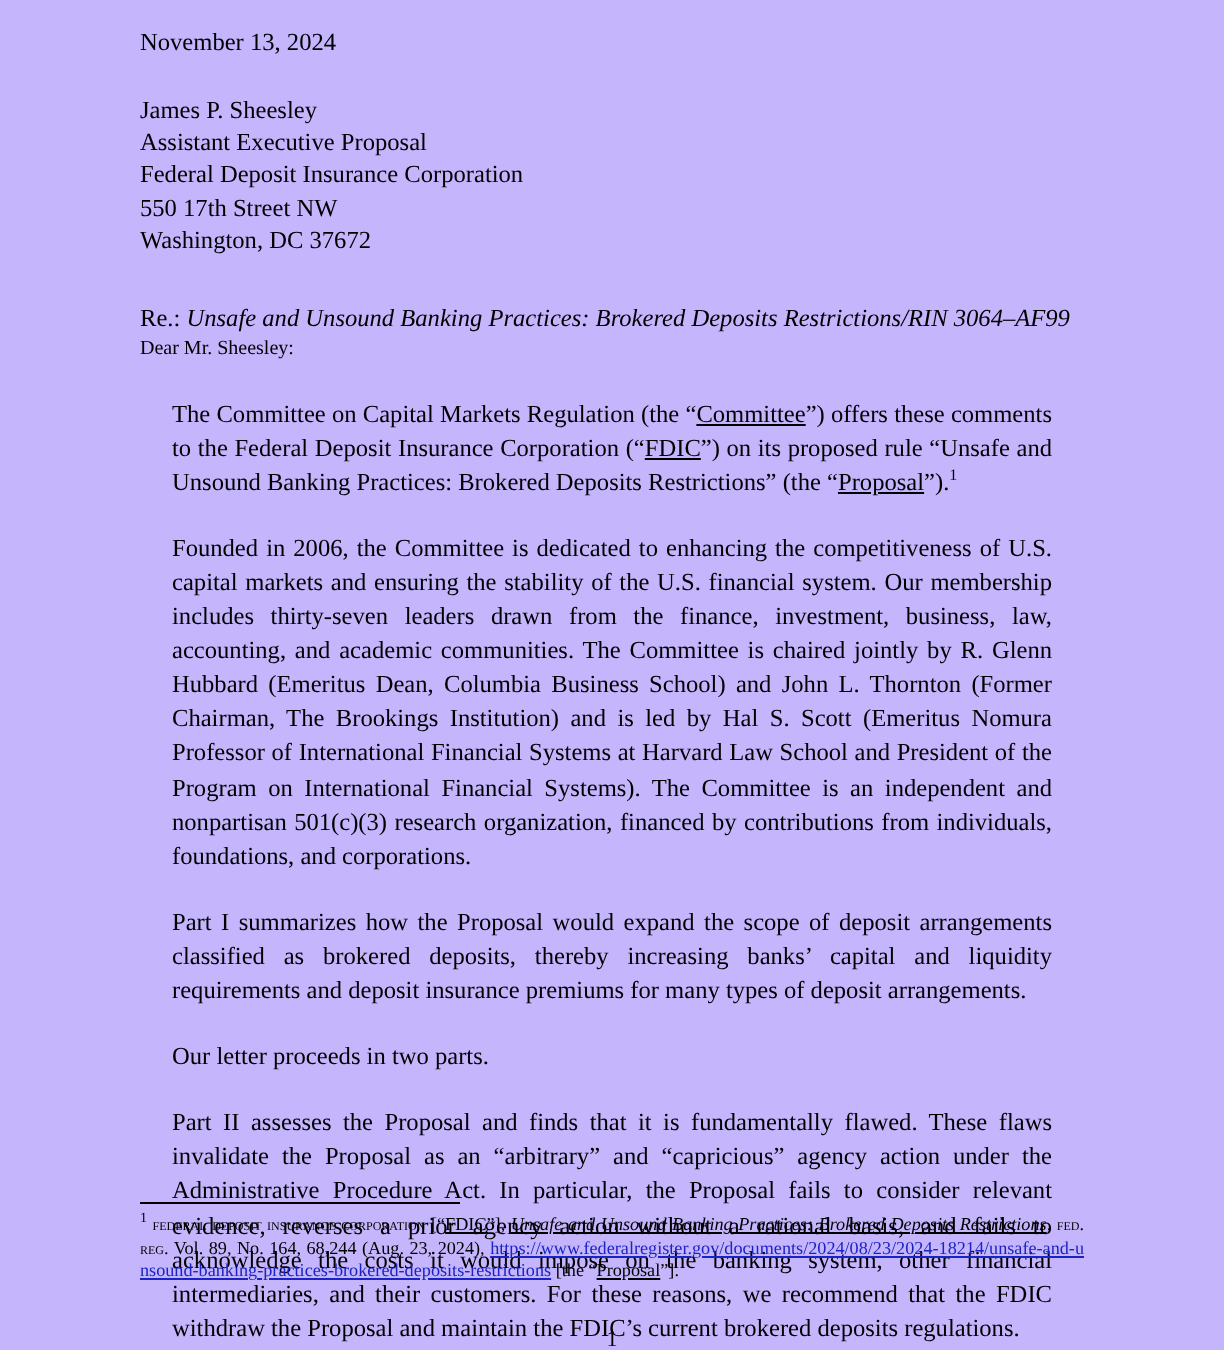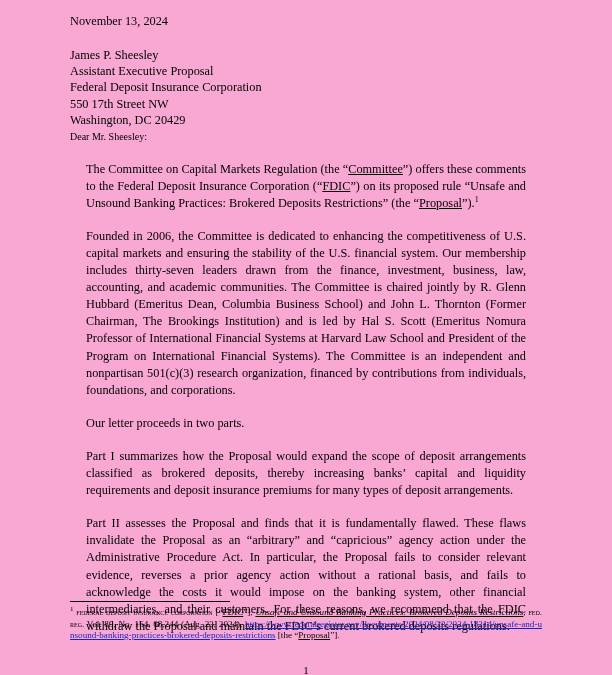--- a/index.html
+++ b/index.html
@@ -12,21 +12,21 @@
     height: 675px;
     overflow: hidden;
     font-family: "Liberation Serif", "DejaVu Serif", serif;
     color: #000000;
     -webkit-font-smoothing: antialiased;
   }
   .page {
     position: relative;
     width: 612px;
     height: 675px;
-    background: #f9a8d4;
+    background: #c4b5fd;
     box-sizing: border-box;
   }
   .content {
     position: absolute;
     left: 70px;
     top: 0;
     width: 472px;
   }
 
   
@@ -129,33 +129,37 @@
 <div class="page">
   <div class="content">
 
     <div class="date">November 13, 2024</div>
 
     <div class="addr">
       <div>James P. Sheesley</div>
       <div>Assistant Executive Proposal</div>
       <div>Federal Deposit Insurance Corporation</div>
       <div>550 17th Street NW</div>
-      <div>Washington, DC 20429</div>
+      <div>Washington, DC 37672</div>
     </div>
 
+    <div class="reline">
+      <span>Re.:</span>
+      <span class="subject">Unsafe and Unsound Banking Practices: Brokered Deposits Restrictions/RIN 3064–AF99</span>
+    </div>
 
     <div class="salutation">Dear Mr. Sheesley:</div>
 
     <p class="body"><span>The Committee on Capital Markets Regulation (the “</span><u class="term">Committee</u><span>”) offers these comments to the Federal Deposit Insurance Corporation (“</span><u class="term">FDIC</u><span>”) on its proposed rule “Unsafe and Unsound Banking Practices: Brokered Deposits Restrictions” (the “</span><u class="term">Proposal</u><span>”).</span><sup class="fn">1</sup></p>
 
     <p class="body">Founded in 2006, the Committee is dedicated to enhancing the competitiveness of U.S. capital markets and ensuring the stability of the U.S. financial system. Our membership includes thirty-seven leaders drawn from the finance, investment, business, law, accounting, and academic communities. The Committee is chaired jointly by R. Glenn Hubbard (Emeritus Dean, Columbia Business School) and John L. Thornton (Former Chairman, The Brookings Institution) and is led by Hal S. Scott (Emeritus Nomura Professor of International Financial Systems at Harvard Law School and President of the Program on International Financial Systems). The Committee is an independent and nonpartisan 501(c)(3) research organization, financed by contributions from individuals, foundations, and corporations.</p>
 
+    <p class="body">Part I summarizes how the Proposal would expand the scope of deposit arrangements classified as brokered deposits, thereby increasing banks’ capital and liquidity requirements and deposit insurance premiums for many types of deposit arrangements.</p>
+
     <p class="body">Our letter proceeds in two parts.</p>
-
-    <p class="body">Part I summarizes how the Proposal would expand the scope of deposit arrangements classified as brokered deposits, thereby increasing banks’ capital and liquidity requirements and deposit insurance premiums for many types of deposit arrangements.</p>
 
     <p class="body">Part II assesses the Proposal and finds that it is fundamentally flawed.  These flaws invalidate the Proposal as an “arbitrary” and “capricious” agency action under the Administrative Procedure Act. In particular, the Proposal fails to consider relevant evidence, reverses a prior agency action without a rational basis, and fails to acknowledge the costs it would impose on the banking system, other financial intermediaries, and their customers. For these reasons, we recommend that the FDIC withdraw the Proposal and maintain the FDIC’s current brokered deposits regulations.</p>
 
   </div>
 
   <div class="footnote-zone">
     <div class="fn-rule"></div>
     <p class="footnote"><sup class="fnmark">1</sup> <span class="sc">Federal Deposit Insurance Corporation</span><span> [“</span><u class="term">FDIC</u><span>”], </span><span class="fn-italic">Unsafe and Unsound Banking Practices: Brokered Deposits Restrictions</span><span>, </span><span class="sc">Fed. Reg.</span><span> Vol. 89, No. 164, 68,244 (Aug. 23, 2024), </span><a class="url" href="#">https://www.federalregister.gov/documents/2024/08/23/2024-18214/unsafe-and-unsound-banking-practices-brokered-deposits-restrictions</a><span> [the “</span><u class="term">Proposal</u><span>”].</span></p>
   </div>
 

